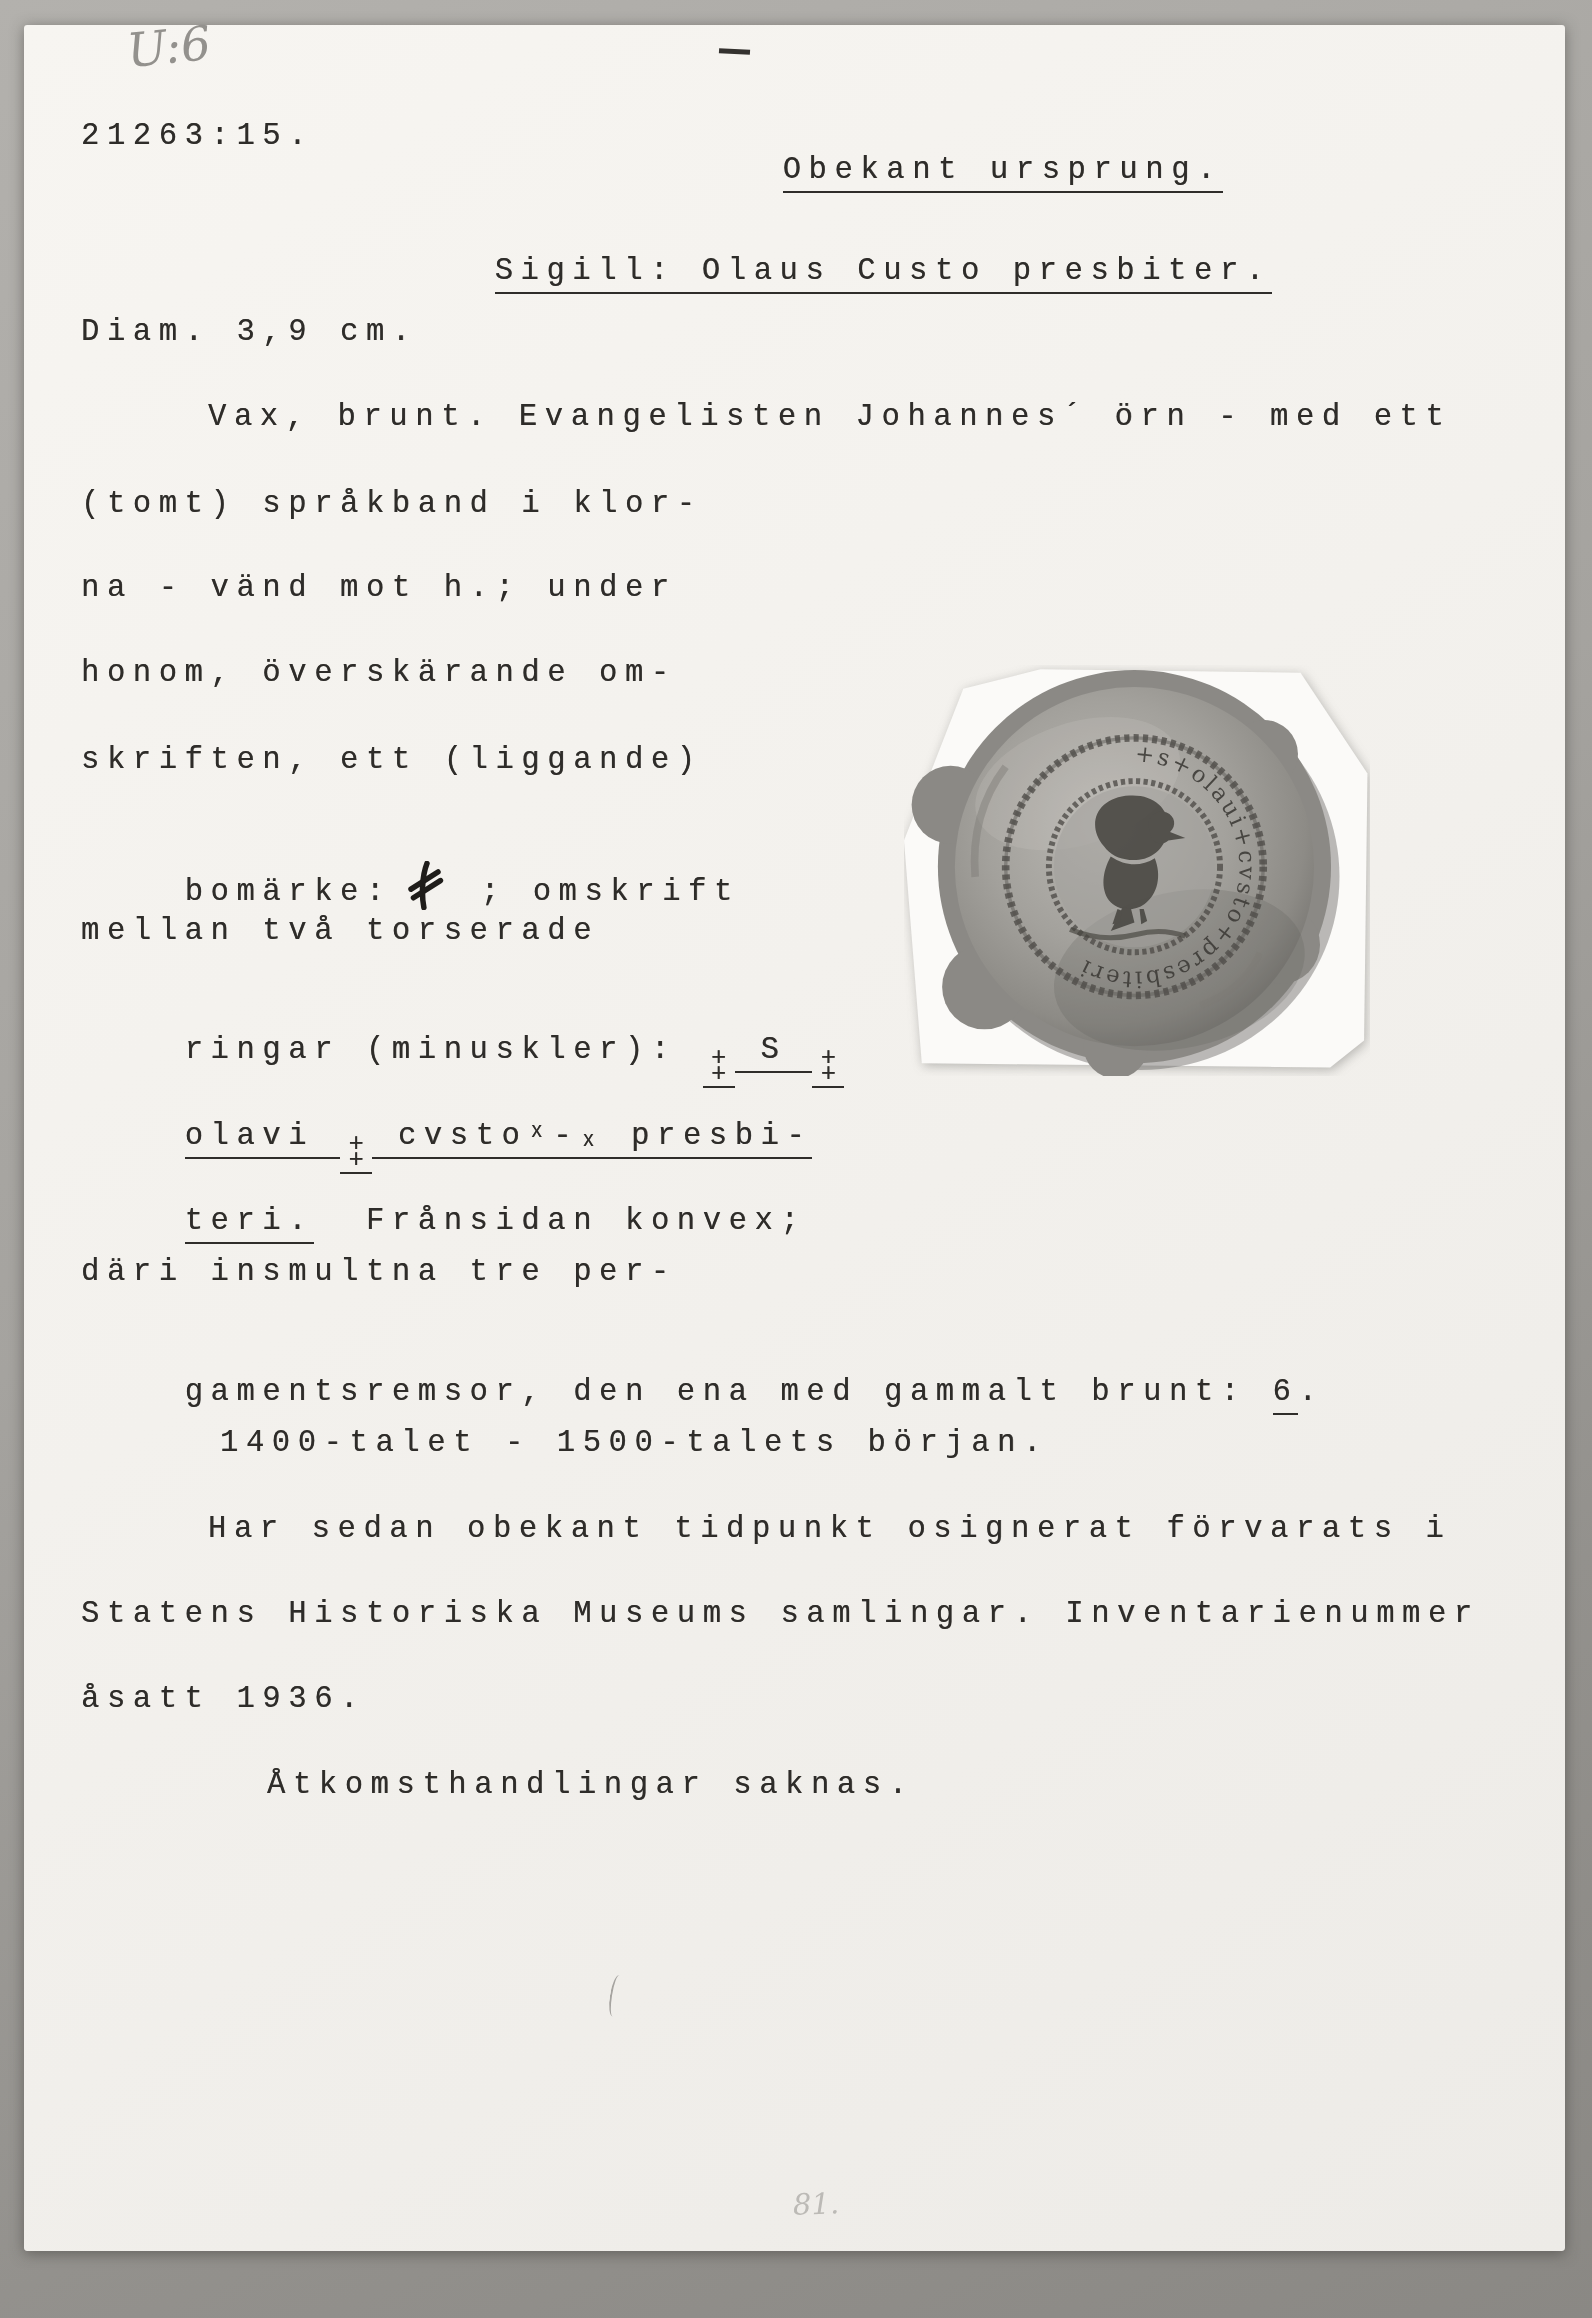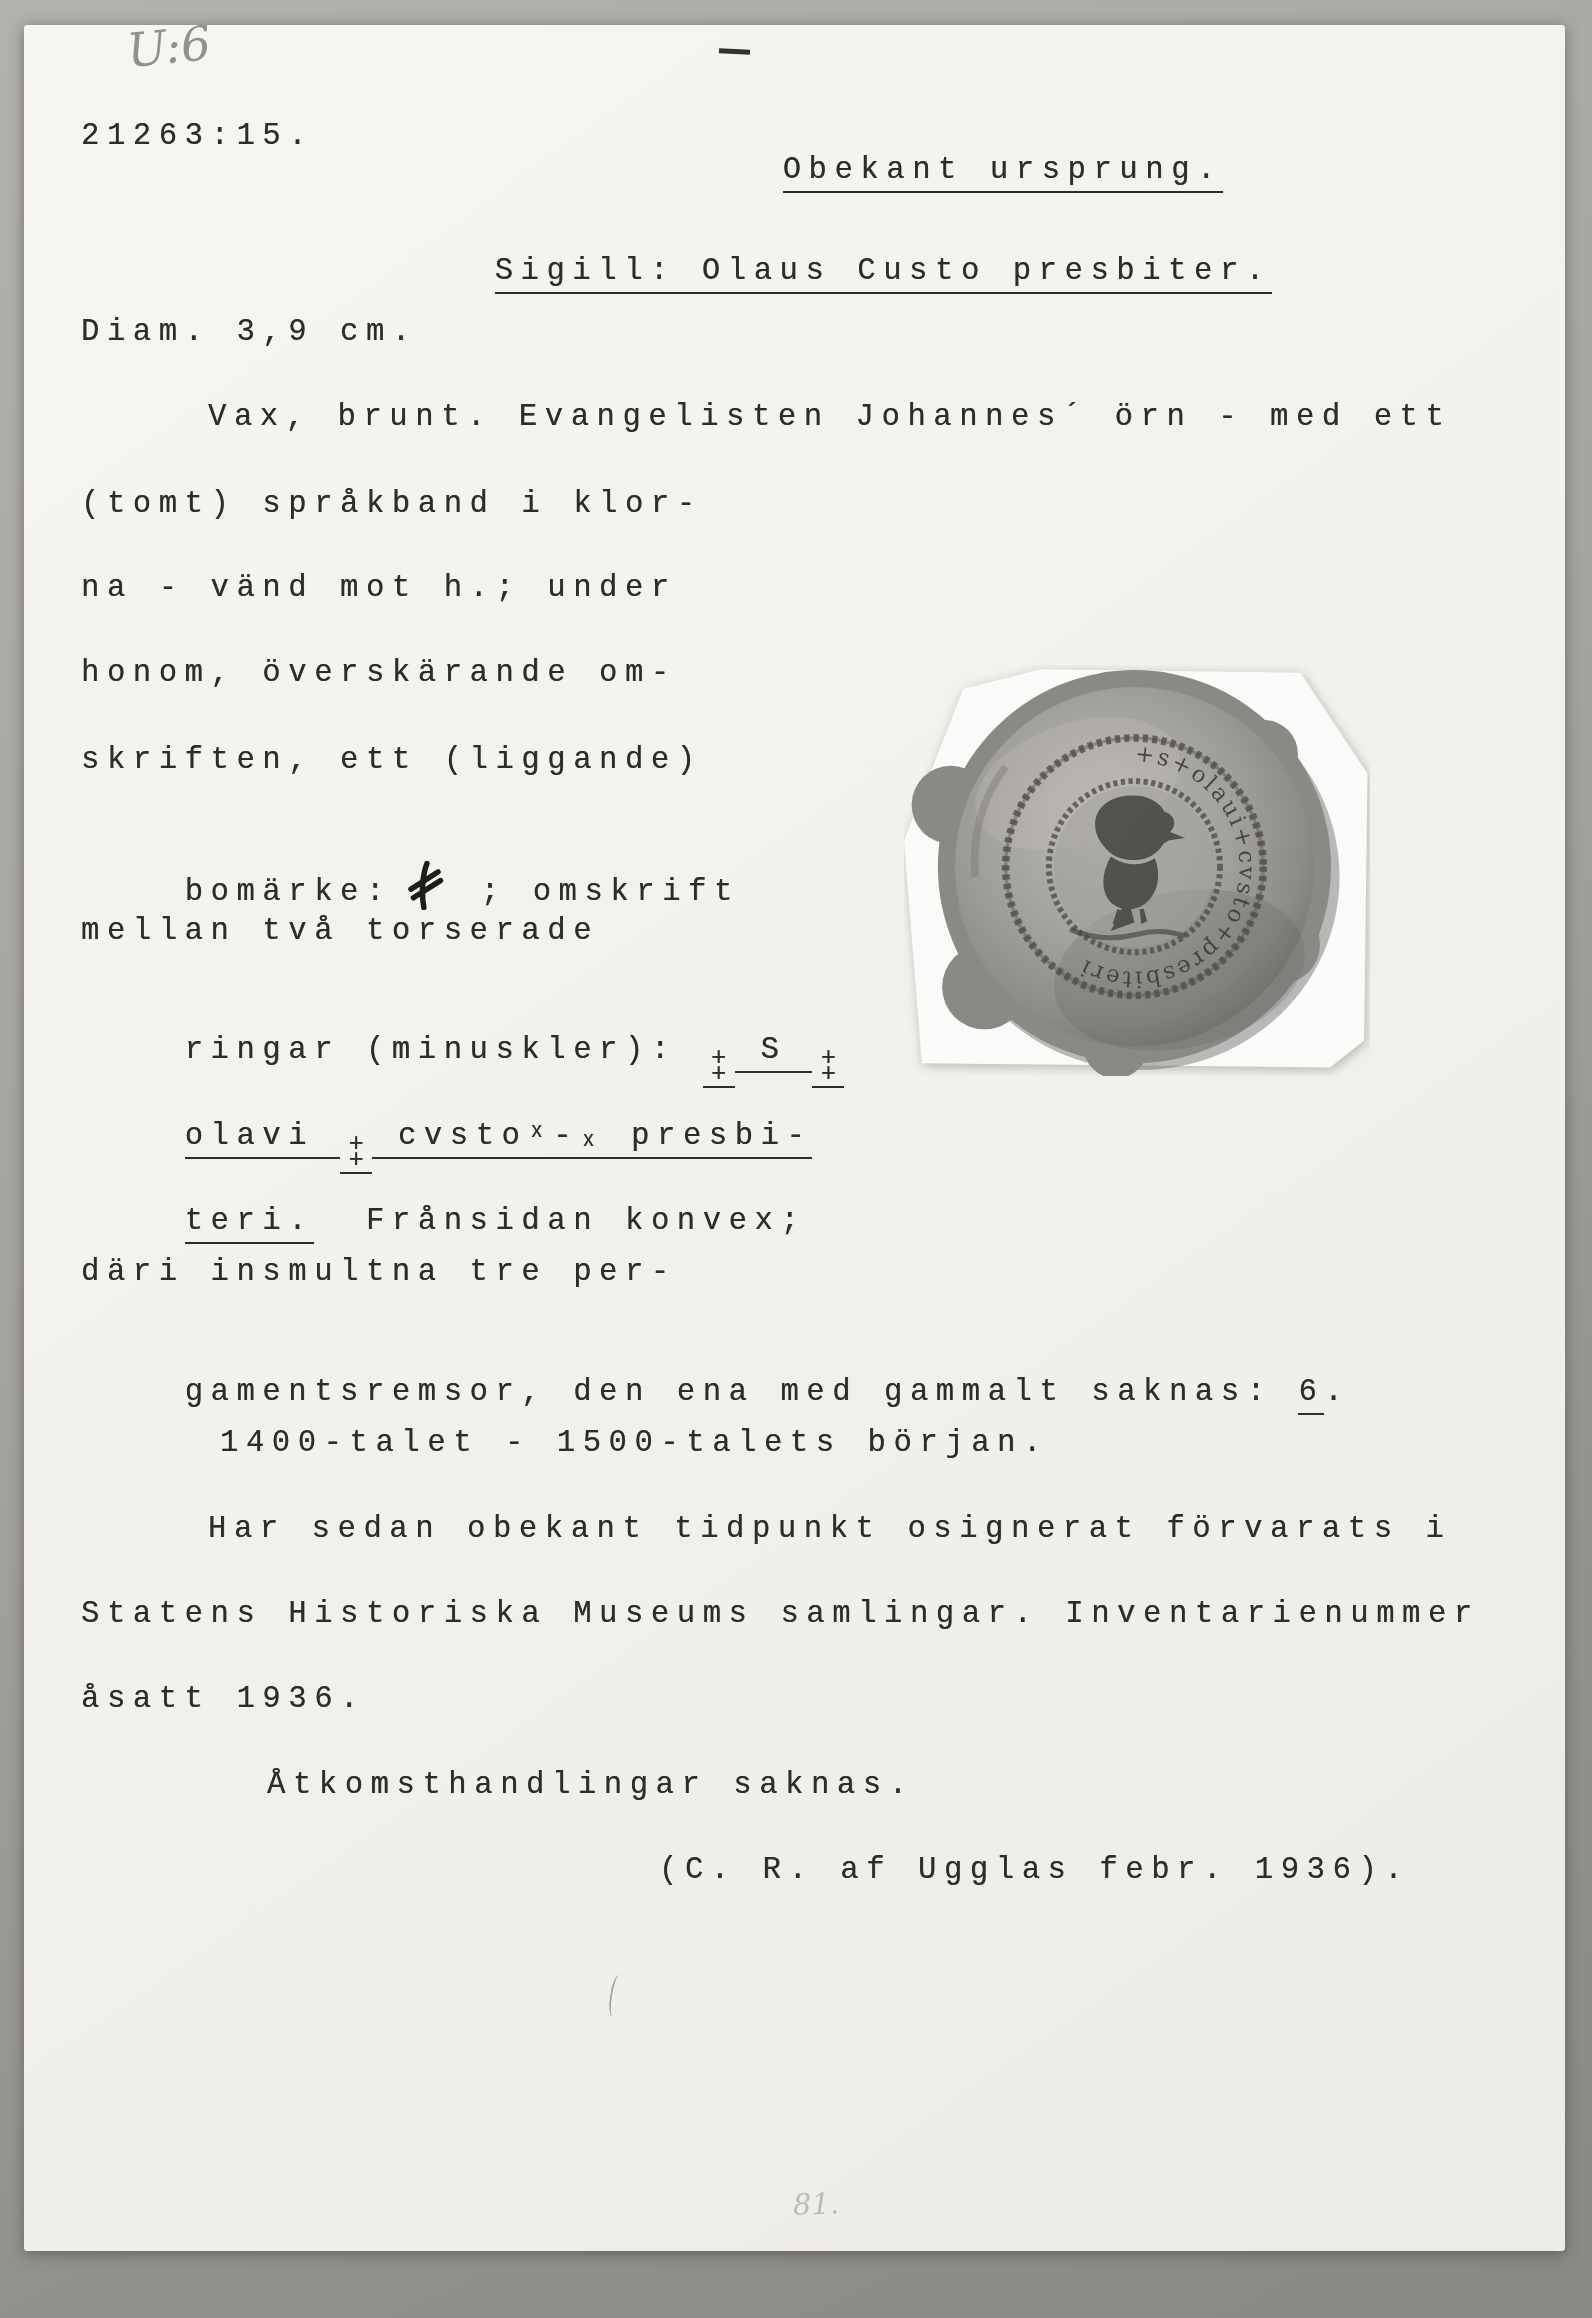--- a/index.html
+++ b/index.html
@@ -70,29 +70,28 @@
     <span class="u">olavi </span><span class="plusstack u"><span>+</span><span>+</span></span><span class="u"> cvsto</span><span class="u">ˣ-ₓ</span><span class="u"> presbi-</span>
   </div>
 
   <div class="tline" style="left:81px;top:1170px;">
     <span class="u">teri.</span><span>  Frånsidan konvex;</span>
   </div>
 
   <div class="tline" style="left:81px;top:1255px;"><span>däri insmultna tre per-</span></div>
 
   <div class="tline" style="left:81px;top:1341px;">
-    <span>gamentsremsor, den ena med gammalt saknas: </span><span class="u">6</span><span>.</span>
+    <span>gamentsremsor, den ena med gammalt brunt: </span><span class="u">6</span><span>.</span>
   </div>
 
   <div class="tline" style="left:196px;top:1426px;margin-left:24px;"><span>1400-talet - 1500-talets början.</span></div>
   <div class="tline" style="left:208px;top:1512px;"><span>Har sedan obekant tidpunkt osignerat förvarats i</span></div>
   <div class="tline" style="left:81px;top:1597px;"><span>Statens Historiska Museums samlingar. Inventarienummer</span></div>
   <div class="tline" style="left:81px;top:1682px;"><span>åsatt 1936.</span></div>
   <div class="tline" style="left:224px;top:1768px;margin-left:43px;"><span>Åtkomsthandlingar saknas.</span></div>
-  <div class="tline" style="left:659px;top:1853px;"><span>(C. R. af Ugglas febr. 1936).</span></div>
 
   <div class="seal">
     <svg width="466" height="411" viewBox="0 0 550 485">
       <defs>
         <radialGradient id="g1" cx="42%" cy="38%" r="68%">
           <stop offset="0%" stop-color="#bab8b3"></stop>
           <stop offset="50%" stop-color="#a3a19c"></stop>
           <stop offset="82%" stop-color="#8d8b86"></stop>
           <stop offset="100%" stop-color="#74726e"></stop>
         </radialGradient>

